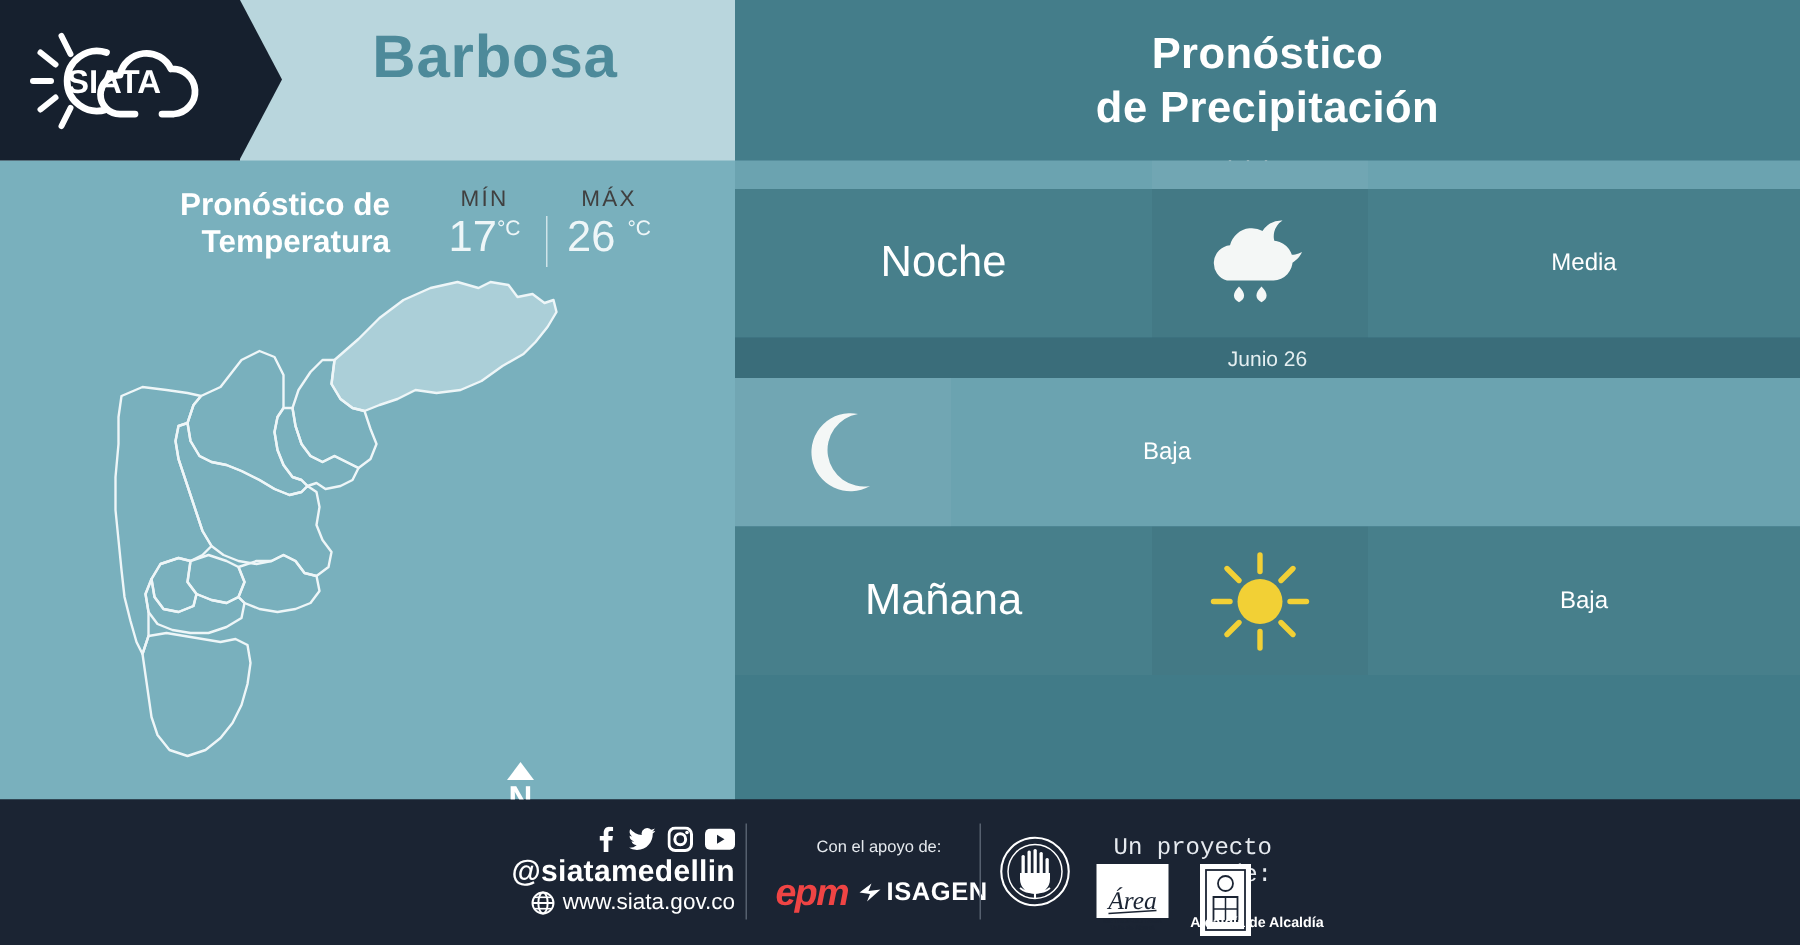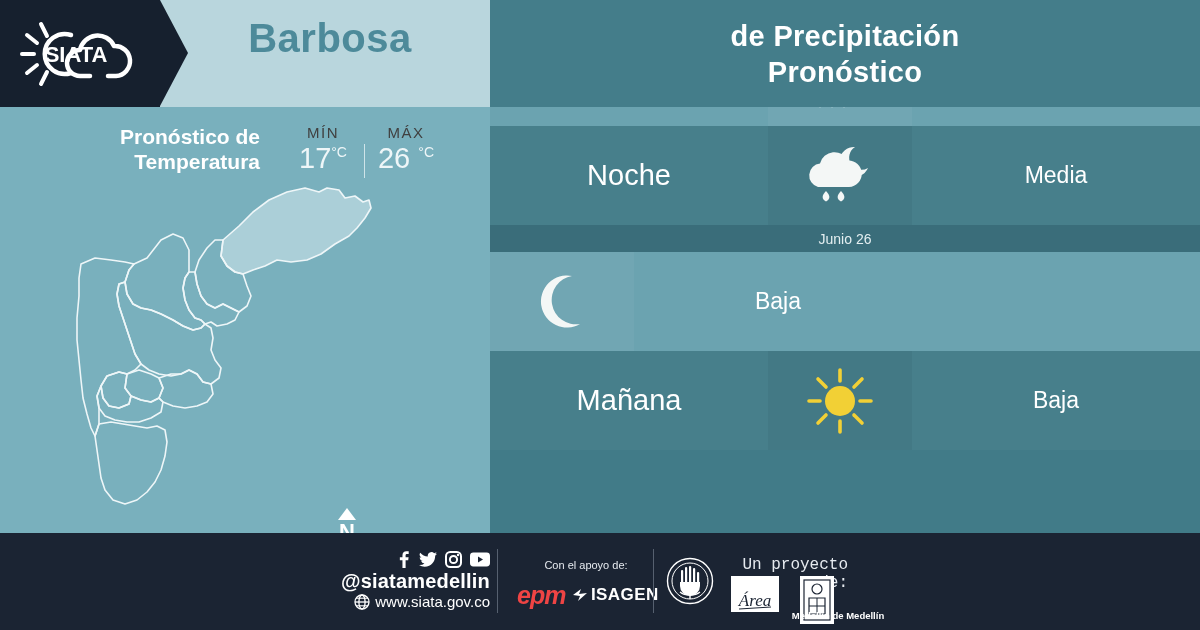--- a/index.html
+++ b/index.html
@@ -59,21 +59,21 @@
   }
   .fc-row{display:flex;width:710px;height:99px;}
   .fc-row.light{background:#6ba3b0;}
   .fc-row.dark{background:#477f8b;}
   .cell-period{width:278px;display:flex;align-items:center;justify-content:center;}
   .cell-period span{color:#ffffff;font-size:29px;}
   .cell-icon{width:144px;display:flex;align-items:center;justify-content:center;}
   .cell-icon.light{background:rgba(255,255,255,.045);}
   .cell-icon.dark{background:rgba(0,0,0,.045);}
   .cell-prob{width:288px;display:flex;align-items:center;justify-content:center;}
-  .cell-prob span{color:#ffffff;font-size:23px;}
+  .cell-prob span{color:#ffffff;font-size:16px;}
 
   
   #footer{position:absolute;left:0;top:533px;width:1200px;height:97px;background:#1b2433;}
   #social-block{position:absolute;left:330px;top:18px;width:160px;color:#ffffff;text-align:right;}
   #social-icons{display:flex;justify-content:flex-end;gap:8px;margin-bottom:2px;}
   #handle{font-size:20px;font-weight:bold;line-height:23px;letter-spacing:.2px;}
   #website-line{display:flex;align-items:center;justify-content:flex-end;gap:5px;font-size:15px;line-height:18px;}
   .vsep{position:absolute;top:16px;width:1px;height:64px;background:#56606f;}
   #support-cap{position:absolute;left:516px;top:26px;width:140px;text-align:center;color:#e6eaef;font-size:11px;}
   #epm-logo{position:absolute;left:517px;top:48px;color:#ef4444;font-size:25px;font-weight:bold;letter-spacing:-1px;font-style:italic;}
@@ -172,22 +172,22 @@
       </svg>
       <div id="north-mark">
         <div id="north-tri"></div>
         <div id="north-letter">N</div>
       </div>
     </div>
   </div>
 
   <div id="right-panel">
     <div id="right-header">
+      <div class="fc-title">Pronóstico</div>
       <div class="fc-title">de Precipitación</div>
-      <div class="fc-title">Pronóstico</div>
     </div>
 
     <div class="date-bar">Junio 25</div>
 
     <div class="fc-row light">
       <div class="cell-period">
         <span>Tarde</span>
       </div>
       <div class="cell-icon light">
         <svg width="84" height="70" viewBox="0 0 84 70">
@@ -338,16 +338,16 @@
 
     <div id="alcaldia-mark">
       <svg width="34" height="48" viewBox="0 0 34 48">
         <rect x="4" y="4" width="26" height="40" fill="none" stroke="#1b2433" stroke-width="1.2"></rect>
         <circle cx="17" cy="13" r="5" fill="none" stroke="#1b2433" stroke-width="1.2"></circle>
         <path d="M9 22 h16 v16 h-16 z" fill="none" stroke="#1b2433" stroke-width="1.2"></path>
         <line x1="17" y1="22" x2="17" y2="38" stroke="#1b2433" stroke-width="1"></line>
         <line x1="9" y1="30" x2="25" y2="30" stroke="#1b2433" stroke-width="1"></line>
       </svg>
     </div>
-    <div id="alcaldia-label">Medellín de Medellín</div>
+    <div id="alcaldia-label">Alcaldía de Alcaldía</div>
   </div>
 
 </div>
 
 </body></html>

